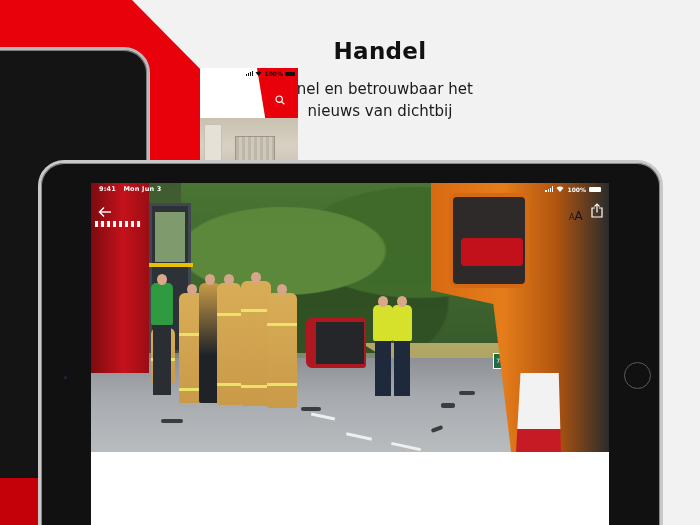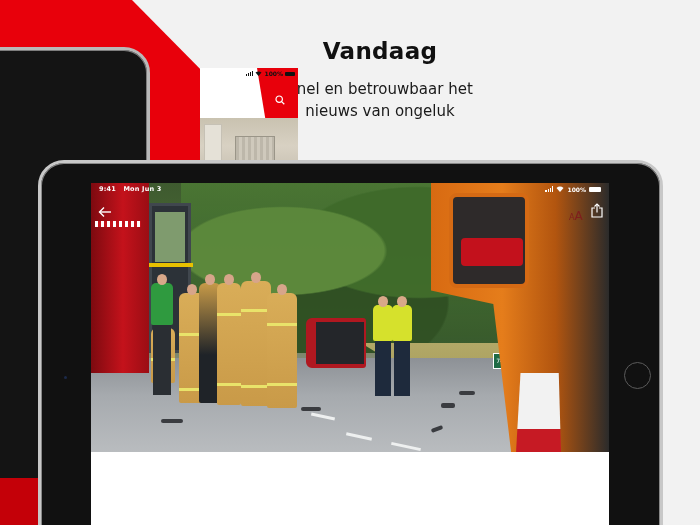--- a/index.html
+++ b/index.html
@@ -195,21 +195,21 @@
     position:absolute; right: 8px; top: 1px; height: 10px; display:flex; align-items:center; gap: 3px;
     font-size: 6px; color:#fff; font-weight:bold;
   }
   .status-right .bars { display:inline-flex; align-items:flex-end; gap:1px; height:6px; }
   .status-right .bars i { display:block; width:1.3px; background:#fff; }
   .status-right .batt { width: 12px; height: 5px; background:#fff; border-radius: 1px; }
   .nav-back {
     position:absolute; left: 7px; top: 23px; width: 14px; height: 12px; cursor:pointer;
   }
   .nav-font {
-    position:absolute; left: 478px; top: 22px; height: 14px; color:#7f1d1d; cursor:pointer; white-space: nowrap;
+    position:absolute; left: 478px; top: 22px; height: 14px; color:#0f172a; cursor:pointer; white-space: nowrap;
   }
   .nav-font .small { font-size: 8px; }
   .nav-font .big { font-size: 12px; }
   .nav-share {
     position:absolute; left: 500px; top: 20px; width: 12px; height: 15px; cursor:pointer;
   }
 
   
   .article {
     position:absolute; left: 0; top: 269px; width: 518px; height: 73px; background:#fff;
@@ -228,24 +228,24 @@
   }
 </style>
 </head>
 <body>
 
 <svg class="red-tri" viewBox="0 0 700 525" width="700" height="525">
   <polygon points="0,0 132,0 290,160 0,160" fill="#e8000b"></polygon>
 </svg>
 
 <div class="headline">
-  <h1>Vandaag</h1>
+  <h1>Handel</h1>
   <p>
     <span>Snel en betrouwbaar het</span><br>
-    <span>nieuws van ongeluk</span>
+    <span>nieuws van dichtbij</span>
   </p>
 </div>
 
 <div class="back-tablet"></div>
 <div class="back-screen">
   <div class="back-header"></div>
   <div class="back-red-tab"></div>
   <div class="back-status">
     <span class="bars">
         <i style="height:2px"></i>

